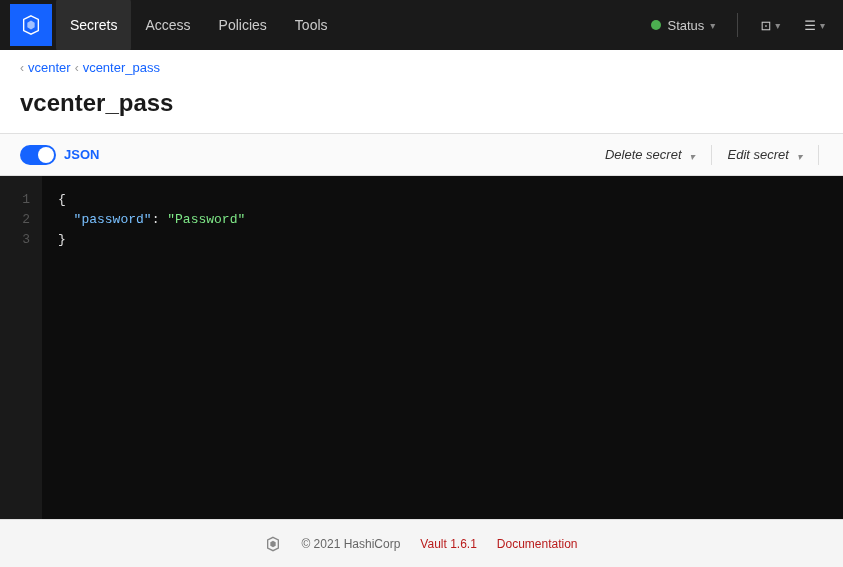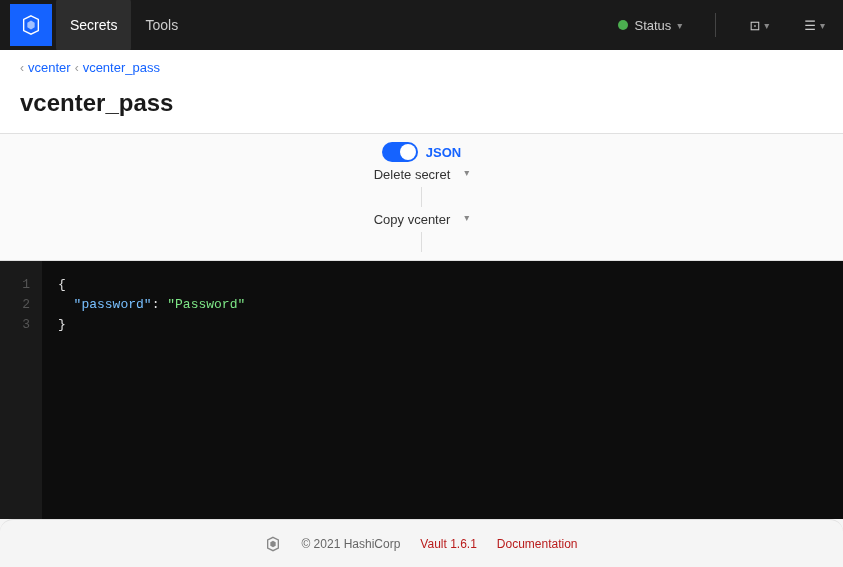--- a/index.html
+++ b/index.html
@@ -40,21 +40,21 @@
       display: flex;
       align-items: center;
     }
     .nav-item.active {
       background: #2d2d2d;
       color: #fff;
     }
     .nav-right {
       display: flex;
       align-items: center;
-      gap: 19px;
+      gap: 8px;
     }
     .status-btn {
       display: flex;
       align-items: center;
       gap: 6px;
       color: #ccc;
       font-size: 13px;
       cursor: pointer;
       padding: 4px 8px;
       border-radius: 3px;
@@ -118,21 +118,20 @@
 
     
     .toolbar {
       display: flex;
       align-items: center;
       padding: 8px 20px;
       border-top: 1px solid #e0e0e0;
       border-bottom: 1px solid #e0e0e0;
       flex-shrink: 0;
       background: #fafafa;
-      flex-direction: column;
     }
     .toggle-wrap {
       display: flex;
       align-items: center;
       gap: 8px;
     }
     .toggle {
       width: 36px;
       height: 20px;
       background: #1563ff;
@@ -152,29 +151,30 @@
       transition: left 0.2s;
     }
     .toggle-label {
       font-size: 13px;
       font-weight: 600;
       color: #1563ff;
     }
     .toolbar-spacer { flex: 1; }
     .toolbar-btn {
       display: flex;
-      align-items: flex-start;
-      gap: 14px;
+      align-items: flex-end;
+      gap: 8px;
       padding: 5px 12px;
       font-size: 13px;
       color: #333;
       cursor: pointer;
       border-radius: 3px;
       background: none;
       border: none;
+      font-style: italic;
     }
     .toolbar-btn.edit-btn { color: #1563ff; font-weight: 500; }
     .toolbar-sep { width: 1px; height: 20px; background: #ddd; margin: 0 4px; }
 
     
     .code-area {
       flex: 1;
       background: #0d0d0d;
       overflow: auto;
       display: flex;
@@ -216,21 +216,20 @@
       border-top: 1px solid #e0e0e0;
       padding: 10px 20px;
       display: flex;
       align-items: center;
       justify-content: center;
       gap: 20px;
       font-size: 12px;
       color: #666;
       flex-shrink: 0;
       height: 48px;
-      border-radius: 13px;
     }
     .footer-logo {
       display: flex;
       align-items: center;
       gap: 6px;
     }
     .footer-link { color: #b91c1c; cursor: pointer; text-decoration: none; }
   </style>
 </head>
 <body>
@@ -238,20 +237,22 @@
 <nav class="navbar">
   <div class="nav-logo">
     <svg viewBox="0 0 24 24" fill="white">
       <polygon points="12,2 20,6 20,18 12,22 4,18 4,6" fill="none" stroke="white" stroke-width="1.5"></polygon>
       <polygon points="12,7 16,9.5 16,14.5 12,17 8,14.5 8,9.5" fill="white" opacity="0.6"></polygon>
     </svg>
   </div>
 
   <div class="nav-items">
     <div class="nav-item active">Secrets</div>
+    <div class="nav-item">Access</div>
+    <div class="nav-item">Policies</div>
     <div class="nav-item">Tools</div>
   </div>
 
   <div class="nav-right">
     <div class="status-btn">
       <span class="status-dot"></span>
       <span>Status</span>
       <span class="chevron-small">▾</span>
     </div>
     <div class="nav-divider"></div>
@@ -284,21 +285,21 @@
       <div class="toggle"></div>
       <span class="toggle-label">JSON</span>
     </div>
     <div class="toolbar-spacer"></div>
     <button class="toolbar-btn">
       <span>Delete secret</span>
       <span class="chevron-small">▾</span>
     </button>
     <div class="toolbar-sep"></div>
     <button class="toolbar-btn">
-      <span>Copy vcenter</span>
+      <span>Edit secret</span>
       <span class="chevron-small">▾</span>
     </button>
     <div class="toolbar-sep"></div>
   </div>
 
   <div class="code-area">
     <div class="line-numbers">
       <span class="line-number">1</span>
       <span class="line-number">2</span>
       <span class="line-number">3</span>

